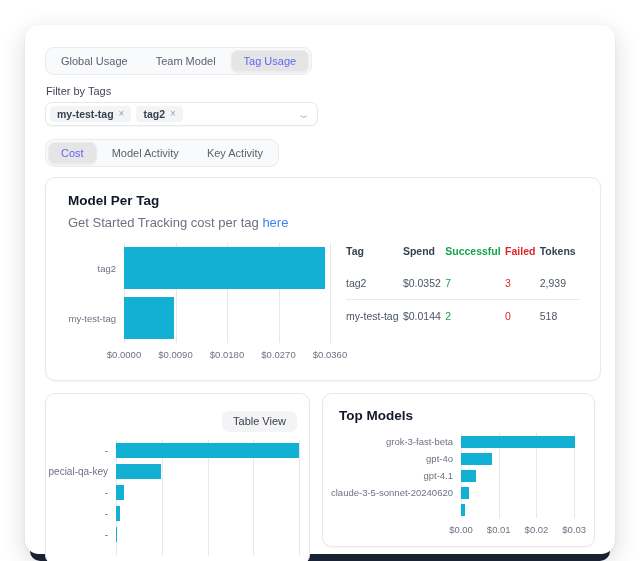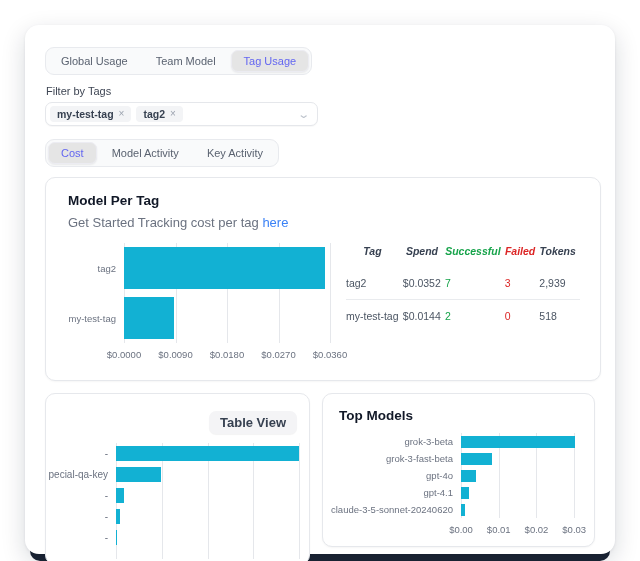--- a/index.html
+++ b/index.html
@@ -100,39 +100,39 @@
   .chart-sm { margin-top:10px; }
   .chart-sm .ylabels { width:122px; flex:none; }
   .chart-sm .ylabels .ylabel { height:17px; }
   .chart-sm .plot { height:85px; }
   .chart-sm .bar-row { height:17px; }
   .chart-sm .bar { height:12px; }
 
   
   .spend-table { flex:1; margin-left:16px; border-collapse:collapse; align-self:flex-start; width:262px; }
   .spend-table th {
-    text-align:center; font-size:10.5px; font-weight:700; color:#374151;
-    padding:2px 4px 10px 0; white-space:nowrap;font-style:italic;
+    text-align:left; font-size:10.5px; font-weight:700; color:#374151;
+    padding:2px 4px 10px 0; white-space:nowrap;
   }
   .spend-table td {
     text-align:left; font-size:10.5px; color:#4b5563;
     padding:10px 4px 10px 0; white-space:nowrap;
   }
   .spend-table tr.divided td { border-bottom:1px solid #e9ebee; }
   .green { color:#16a34a !important; }
   .red { color:#dc2626 !important; }
 
   
   .bottom-row { display:flex; gap:12px; margin-top:12px; align-items:flex-start; }
   .apikeys-card { width:268px; height:172px; padding:14px 10px 0 16px; overflow:hidden; }
   .models-card { width:276px; height:154px; padding:14px 16px 0 16px; overflow:hidden; }
 
   .view-toggle { display:flex; justify-content:flex-end; gap:6px; margin-top:3px; padding-right:2px; }
   .vbtn {
-    font-size:13px; font-weight:700; padding:4px 11px; border-radius:7px;
+    font-size:11px; font-weight:400; padding:4px 11px; border-radius:7px;
     cursor:pointer; white-space:nowrap; border:none;
     font-family:"Liberation Sans", sans-serif;
   }
   .vbtn.plain { background:#f4f4f6; color:#374151; box-shadow:0 1px 1px rgba(0,0,0,.05); }
   .vbtn.active { background:#dbeafe; color:#2563eb; }
 </style>
 </head>
 <body>
 
 <div class="navy-bar"></div>
@@ -273,21 +273,20 @@
               </div>
             </div>
         </div>
       </div>
     </div>
 
     <div class="card models-card">
       <div class="card-title">Top Models</div>
       <div class="hchart chart-sm">
         <div class="ylabels">
-            <div class="ylabel">grok-3-beta</div>
             <div class="ylabel">grok-3-fast-beta</div>
             <div class="ylabel">gpt-4o</div>
             <div class="ylabel">gpt-4.1</div>
             <div class="ylabel">claude-3-5-sonnet-20240620</div>
           </div>
         <div class="plotwrap">
           <div class="plot">
               <div class="gridline" style="left: 0%;"></div>
               <div class="gridline" style="left: 32.2581%;"></div>
               <div class="gridline" style="left: 64.5161%;"></div>

